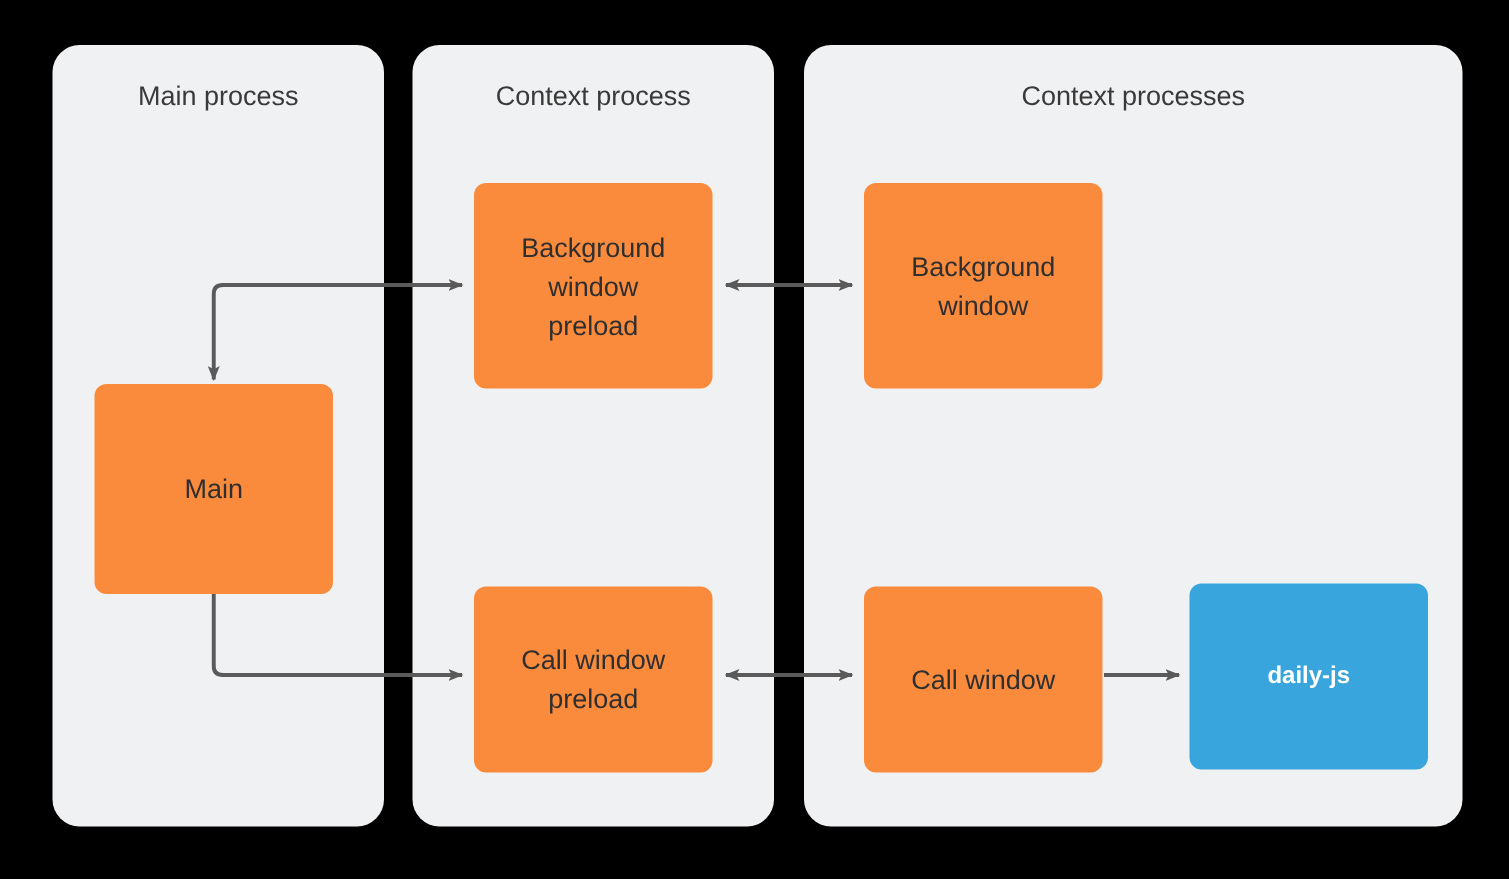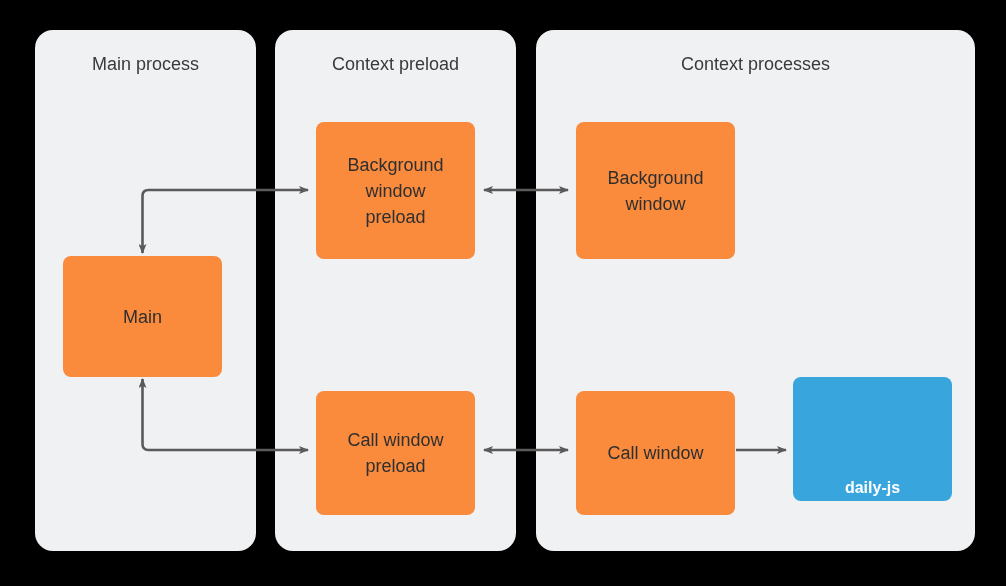--- a/index.html
+++ b/index.html
@@ -21,21 +21,21 @@
 </head>
 <body>
 
 <div id="stage">
 
   <div class="lane" style="left:35px;top:30px;width:221px;height:521px;">
     <div class="lane-title">Main process</div>
   </div>
 
   <div class="lane" style="left:275px;top:30px;width:241px;height:521px;">
-    <div class="lane-title">Context preload</div>
+    <div class="lane-title">Context process</div>
   </div>
 
   <div class="lane" style="left:536px;top:30px;width:439px;height:521px;">
     <div class="lane-title">Context processes</div>
   </div>
 
   <svg id="edges" viewBox="0 0 1006 586">
     <defs>
       <marker id="ah-end" markerWidth="10" markerHeight="8" refX="9" refY="4" orient="auto" markerUnits="userSpaceOnUse">
         <path d="M0,0 L10,4 L0,8 L2.2,4 Z" fill="#5a5a5a"></path>
@@ -49,21 +49,21 @@
 
     <path d="M 308,450 L 148.5,450 Q 142.5,450 142.5,444 L 142.5,379" fill="none" stroke="#5a5a5a" stroke-width="2.6" marker-start="url(#ah-start)" marker-end="url(#ah-end)"></path>
 
     <line x1="484" y1="190" x2="568" y2="190" stroke="#5a5a5a" stroke-width="2.6" marker-start="url(#ah-start)" marker-end="url(#ah-end)"></line>
 
     <line x1="484" y1="450" x2="568" y2="450" stroke="#5a5a5a" stroke-width="2.6" marker-start="url(#ah-start)" marker-end="url(#ah-end)"></line>
 
     <line x1="736" y1="450" x2="786" y2="450" stroke="#5a5a5a" stroke-width="2.6" marker-end="url(#ah-end)"></line>
   </svg>
 
-  <div class="node orange" style="left:63px;top:256px;width:159px;height:121px;">
+  <div class="node orange" style="left:63px;top:256px;width:159px;height:140px;">
     <span class="node-label">Main</span>
   </div>
 
   <div class="node orange" style="left:316px;top:122px;width:159px;height:137px;">
     <span class="node-label">Background
 window
 preload</span>
   </div>
 
   <div class="node orange" style="left:316px;top:391px;width:159px;height:124px;">
@@ -73,17 +73,17 @@
 
   <div class="node orange" style="left:576px;top:122px;width:159px;height:137px;">
     <span class="node-label">Background
 window</span>
   </div>
 
   <div class="node orange" style="left:576px;top:391px;width:159px;height:124px;">
     <span class="node-label">Call window</span>
   </div>
 
-  <div class="node blue" style="left:793px;top:377px;width:159px;height:124px;align-items:flex-end;">
+  <div class="node blue" style="left:793px;top:389px;width:159px;height:124px;">
     <span class="node-label">daily-js</span>
   </div>
 
 </div>
 
 </body></html>

